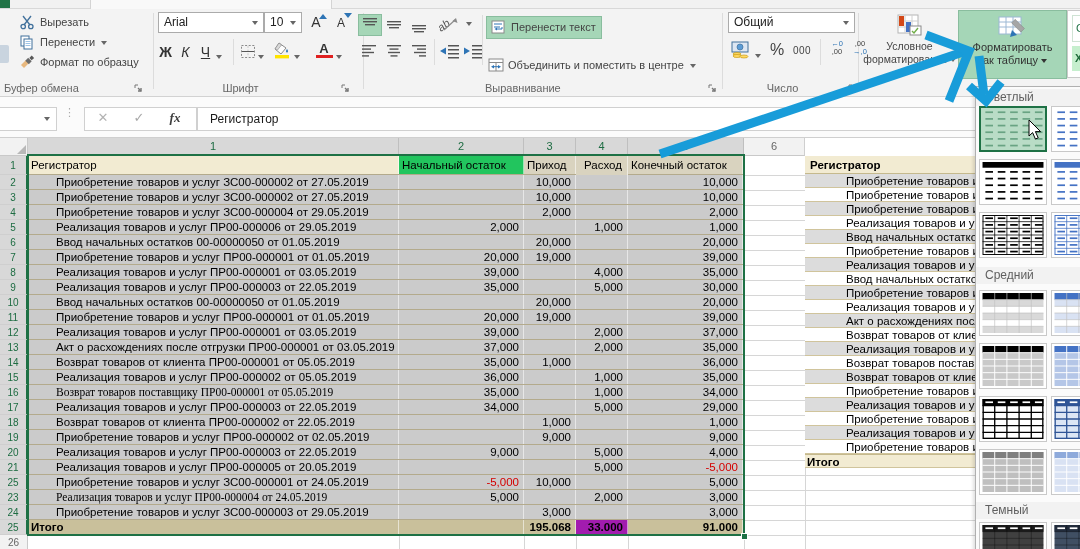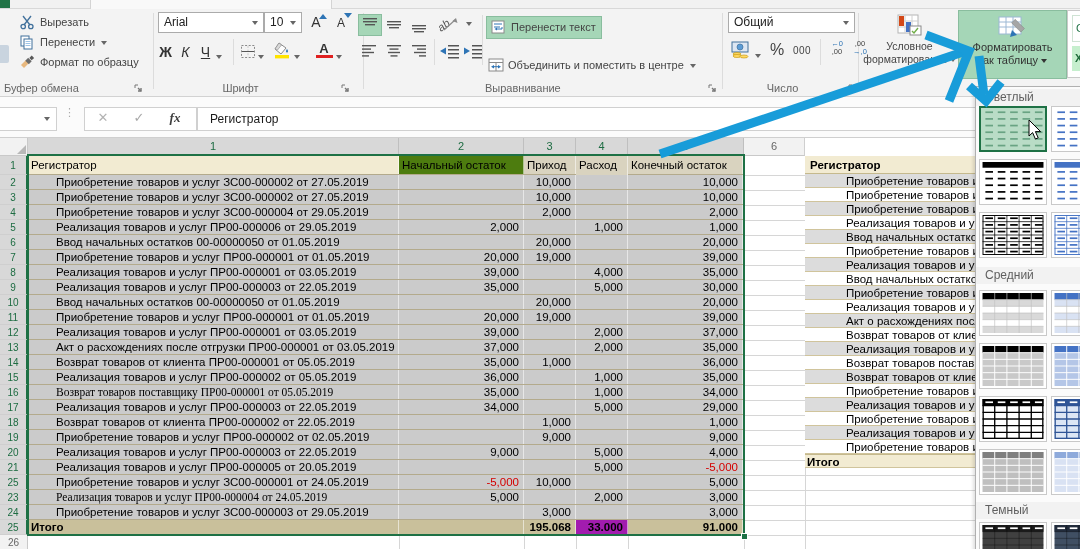--- a/index.html
+++ b/index.html
@@ -324,23 +324,23 @@
       <div class="abs" style="left: 28px; top: 37px; width: 1052px; height: 374px; border-top: 1px solid rgb(214, 214, 214); background-image: repeating-linear-gradient(transparent 0px, transparent 14px, rgb(214, 214, 214) 14px, rgb(214, 214, 214) 15px);"></div>
       <div class="vline" style="left: 399px; top: 37px; height: 374px;"></div>
       <div class="vline" style="left: 524px; top: 37px; height: 374px;"></div>
       <div class="vline" style="left: 576px; top: 37px; height: 374px;"></div>
       <div class="vline" style="left: 628px; top: 37px; height: 374px;"></div>
       <div class="vline" style="left: 744px; top: 37px; height: 374px;"></div>
       <div class="vline" style="left: 805px; top: 37px; height: 374px;"></div>
       <div class="abs" style="left: 28px; top: 18px; width: 716px;">
         <div class="lrow lhead" style="height: 18px;">
           <div class="c" style="left: 0px; width: 371px; height: 18px; line-height: 18px; padding-left: 3px; background: rgb(242, 235, 210);">Регистратор</div>
-          <div class="c num" style="left: 371px; width: 125px; height: 18px; line-height: 18px; text-align: left; padding-left: 3px; padding-right: 0px; background: #4d7c0f;">Начальный остаток</div>
+          <div class="c num" style="left: 371px; width: 125px; height: 18px; line-height: 18px; text-align: left; padding-left: 3px; padding-right: 0px; background: #22c55e;">Начальный остаток</div>
           <div class="c num" style="left: 496px; width: 52px; height: 18px; line-height: 18px; text-align: left; padding-left: 3px; padding-right: 0px; background: rgb(217, 211, 191);">Приход</div>
-          <div class="c num" style="left: 548px; width: 52px; height: 33px; line-height: 18px; text-align: left; padding-left: 3px; padding-right: 0px; background: rgb(217, 211, 191);">Расход</div>
+          <div class="c num" style="left: 548px; width: 52px; height: 33px; line-height: 18px; text-align: center; padding-left: 3px; padding-right: 0px; background: rgb(217, 211, 191);">Расход</div>
           <div class="c num" style="left: 600px; width: 115px; height: 18px; line-height: 18px; text-align: left; padding-left: 3px; padding-right: 0px; background: rgb(217, 211, 191);">Конечный остаток</div>
         </div>
         <div class="lrow">
           <div class="c" style="left: 0px; width: 371px; padding-left: 28px;">Приобретение товаров и услуг ЗС00-000002 от 27.05.2019</div>
           <div class="c num" style="left: 371px; width: 125px;"></div>
           <div class="c num" style="left: 496px; width: 52px;">10,000</div>
           <div class="c num" style="left: 548px; width: 52px;"></div>
           <div class="c num" style="left: 600px; width: 115px;">10,000</div>
         </div>
         <div class="lrow">

